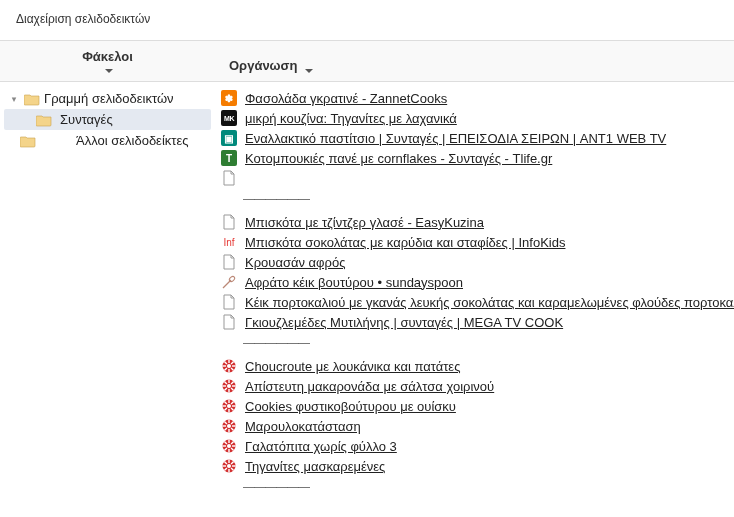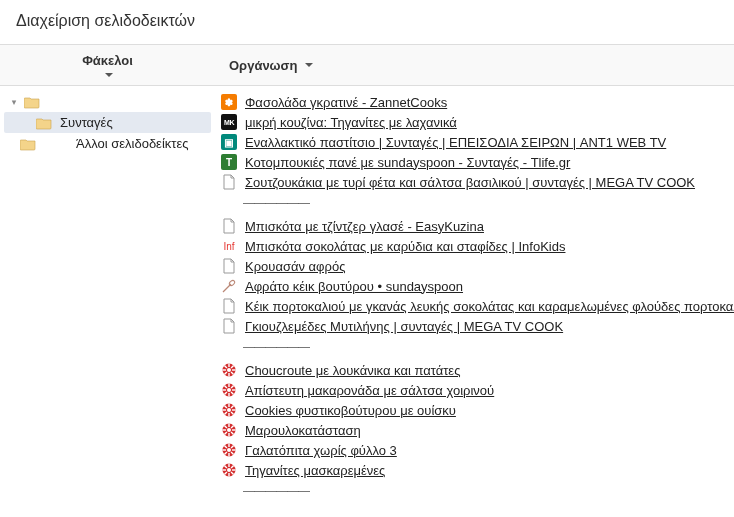--- a/index.html
+++ b/index.html
@@ -6,21 +6,21 @@
   body {
     font-family: "Segoe UI", Tahoma, sans-serif;
     font-size: 13px;
     color: #222;
     background: #fff;
     width: 734px;
     height: 517px;
     overflow: hidden;
   }
   .window-title {
-    font-size: 16px;
+    font-size: 12px;
     padding: 12px 9px 14px 16px;
     color: #333;
   }
   .hr {
     height: 1px;
     background: #ddd;
   }
   .toolbar {
     display: flex;
     border-bottom: 1px solid #ddd;
@@ -29,21 +29,21 @@
   .toolbar-cell {
     padding: 8px 14px;
     display: flex;
     align-items: center;
     gap: 5px;
     font-weight: 600;
     color: #333;
     font-size: 13px;
   }
   .toolbar-left { width: 215px; flex-direction: column; }
-  .toolbar-right { flex: 1; }
+  .toolbar-right { flex: 1; align-items: flex-end; }
   .drop-caret {
     display: inline-block;
     width: 0; height: 0;
     border-left: 4px solid transparent;
     border-right: 4px solid transparent;
     border-top: 4px solid #555;
     margin-left: 3px;
   }
   .body {
     display: flex;
@@ -141,20 +141,21 @@
 <div class="body">
   <div class="tree">
 
     <div class="tree-row" style="padding-left:4px;">
       <span class="twisty">▾</span>
       <span class="folder-icon">
         <svg width="16" height="14" viewBox="0 0 16 14">
             <path d="M1 3h5l1 1h8v8a1 1 0 0 1-1 1H1a1 1 0 0 1-1-1V4a1 1 0 0 1 1-1z" fill="#f4d48a" stroke="#c9a34e" stroke-width="0.6"></path>
           </svg>
       </span>
+      <span class="tree-label">Γραμμή σελιδοδεικτών</span>
     </div>
 
     <div class="tree-row selected" style="padding-left:32px;gap:8px;">
       <span class="folder-icon">
         <svg width="16" height="14" viewBox="0 0 16 14">
             <path d="M1 3h5l1 1h8v8a1 1 0 0 1-1 1H1a1 1 0 0 1-1-1V4a1 1 0 0 1 1-1z" fill="#f4d48a" stroke="#c9a34e" stroke-width="0.6"></path>
           </svg>
       </span>
       <span class="tree-label">Συνταγές</span>
     </div>
@@ -178,30 +179,29 @@
       <div class="bm-row">
         <span class="fav fav-black">ΜΚ</span>
         <span class="bm-label">μικρή κουζίνα: Τηγανίτες με λαχανικά</span>
       </div>
       <div class="bm-row">
         <span class="fav fav-teal">▣</span>
         <span class="bm-label">Εναλλακτικό παστίτσιο | Συνταγές | ΕΠΕΙΣΟΔΙΑ ΣΕΙΡΩΝ | ANT1 WEB TV</span>
       </div>
       <div class="bm-row">
         <span class="fav fav-t">T</span>
-        <span class="bm-label">Κοτομπουκιές πανέ με sundayspoon - Συνταγές - Tlife.gr</span>
-      </div>
-      <div class="bm-row">
-        <span class="fav fav-page">
-          <svg width="14" height="16" viewBox="0 0 14 16">
-            <path d="M2 1h7l3 3v11H2z" fill="#fff" stroke="#999" stroke-width="1"></path>
-            <path d="M9 1v3h3" fill="none" stroke="#999" stroke-width="1"></path>
-          </svg>
-        </span>
-        <span class="bm-label">Σουτζουκάκια με τυρί φέτα και σάλτσα βασιλικού | συνταγές | MEGA TV COOK</span>
+        <span class="bm-label">Κοτομπουκιές πανέ με cornflakes - Συνταγές - Tlife.gr</span>
+      </div>
+      <div class="bm-row">
+        <span class="fav fav-page">
+          <svg width="14" height="16" viewBox="0 0 14 16">
+            <path d="M2 1h7l3 3v11H2z" fill="#fff" stroke="#999" stroke-width="1"></path>
+            <path d="M9 1v3h3" fill="none" stroke="#999" stroke-width="1"></path>
+          </svg>
+        </span>
       </div>
       <div class="sep">——————</div>
       <div class="bm-row">
         <span class="fav fav-page">
           <svg width="14" height="16" viewBox="0 0 14 16">
             <path d="M2 1h7l3 3v11H2z" fill="#fff" stroke="#999" stroke-width="1"></path>
             <path d="M9 1v3h3" fill="none" stroke="#999" stroke-width="1"></path>
           </svg>
         </span>
         <span class="bm-label">Μπισκότα με τζίντζερ γλασέ - EasyKuzina</span>

